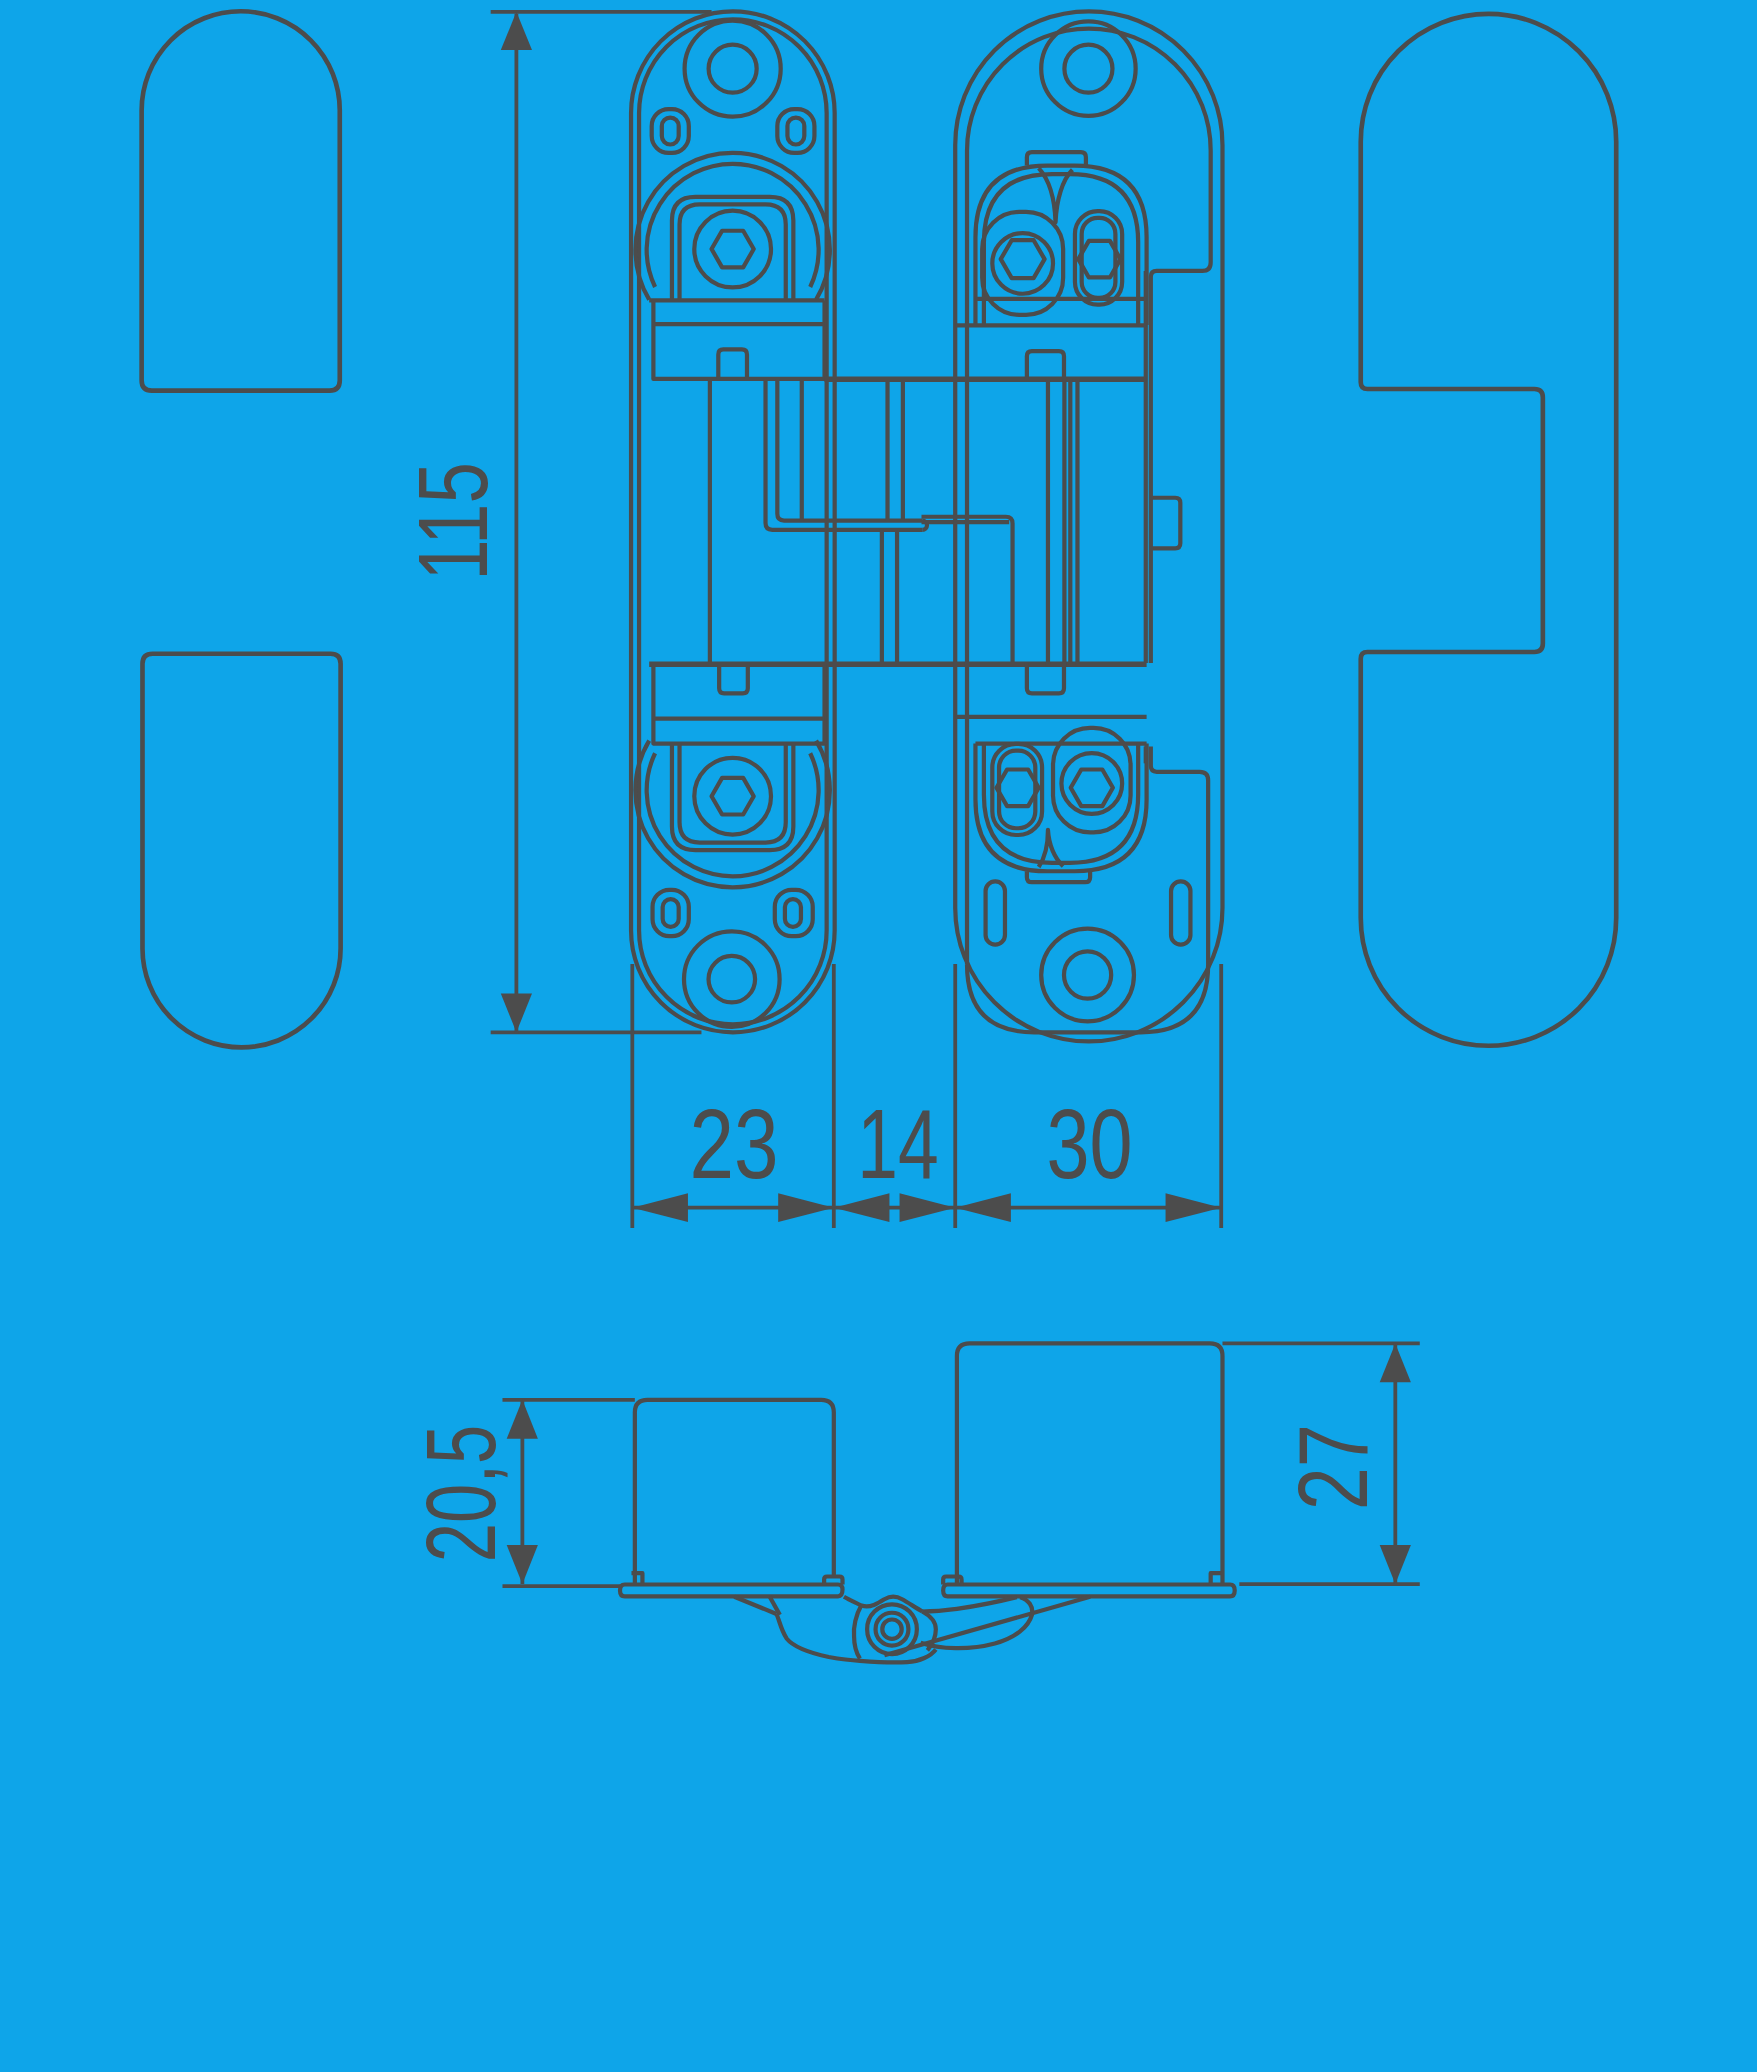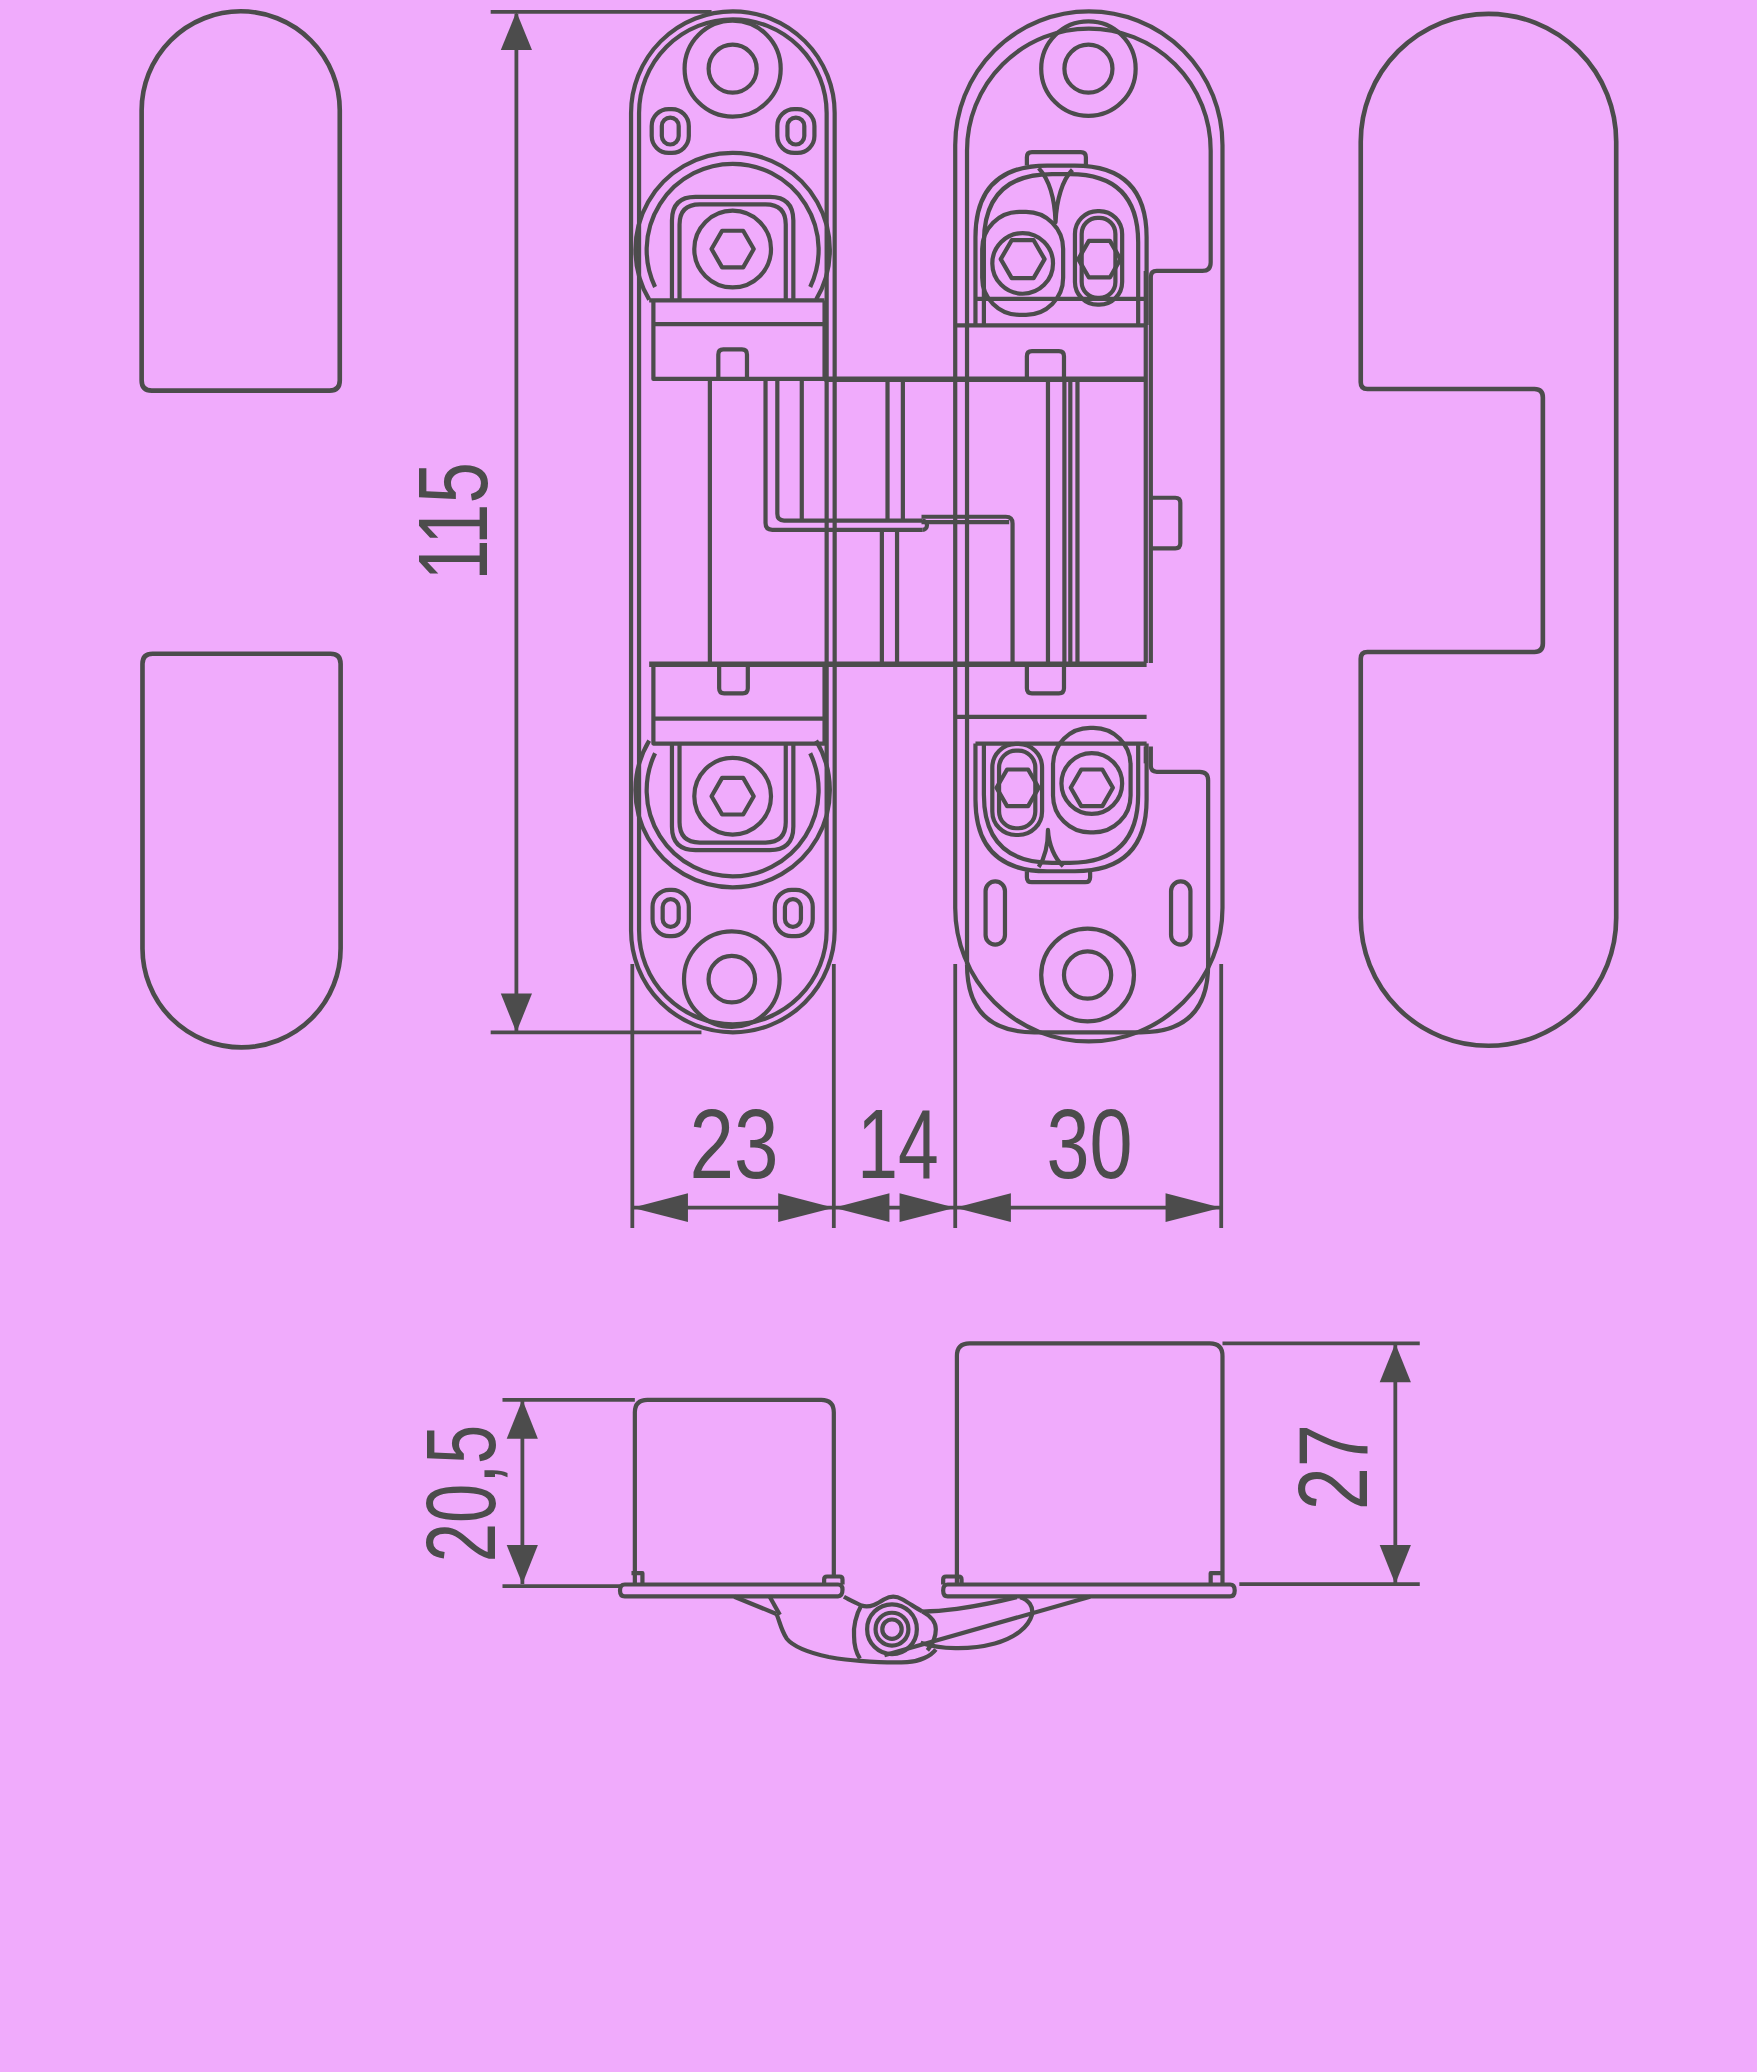--- a/index.html
+++ b/index.html
@@ -1,16 +1,16 @@
 <!DOCTYPE html>
 <html style="font-size:13.5px"><head>
 <meta charset="utf-8">
 <style>
   html,body{margin:0;padding:0;background:#ffffff;}
-  .wrap{width:1757px;height:2073px;position:relative;background:#f0abfc;overflow:hidden;}
+  .wrap{width:1757px;height:2073px;position:relative;background:#0ea5e9;overflow:hidden;}
   svg{display:block;}
   text{font-family:"Liberation Sans", sans-serif; fill:#4c4c4c;}
 </style>
 </head>
 <body>
 <div class="wrap">
 <svg width="1757" height="2073" viewBox="0 0 2084 2458">
 <g fill="none" stroke="#4c4c4c" stroke-width="5" stroke-linejoin="round" stroke-linecap="butt">
 
 <path d="M168,451 L168,130.5 A117.5,117.5 0 0 1 403,130.5 L403,451 Q403,463 391,463 L180,463 Q168,463 168,451 Z" stroke-width="5.5"></path>

